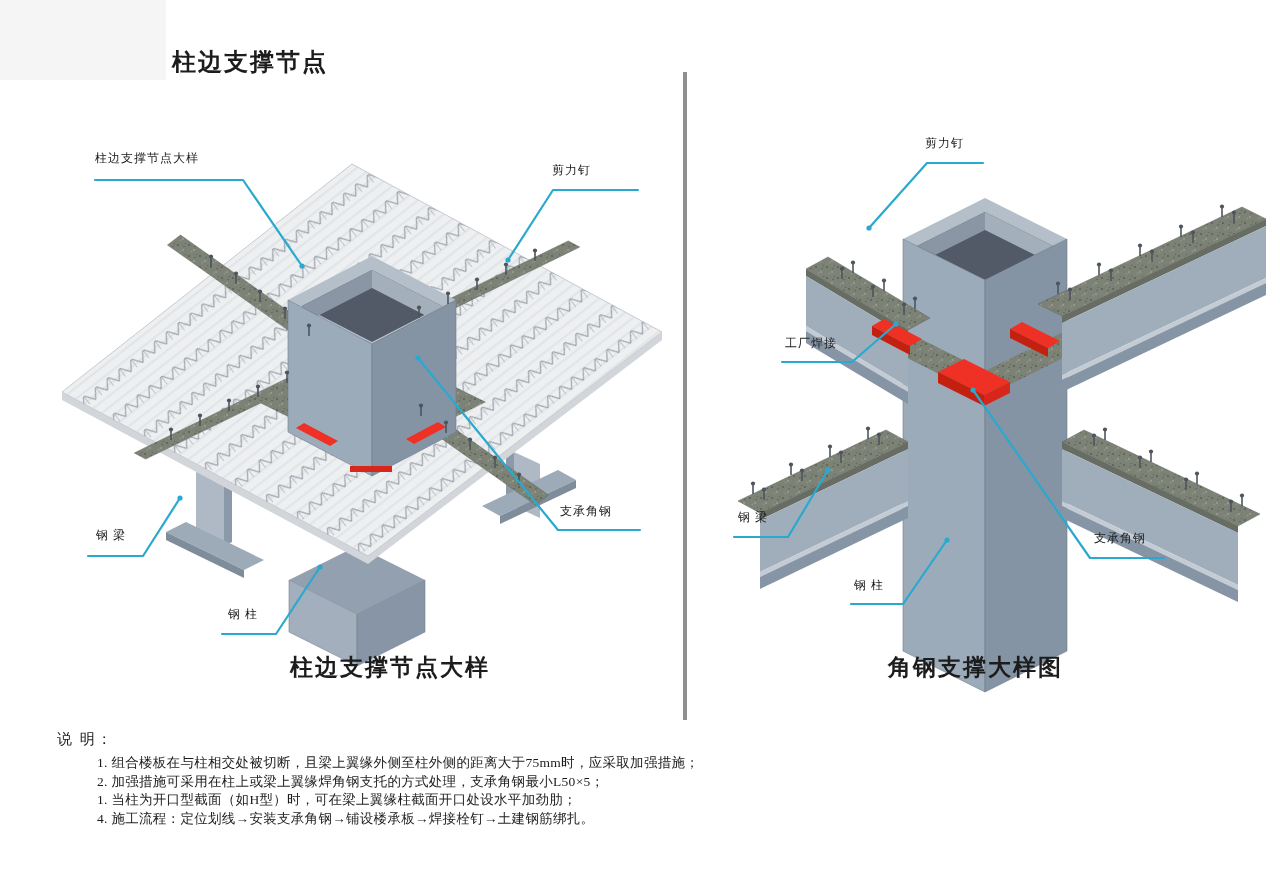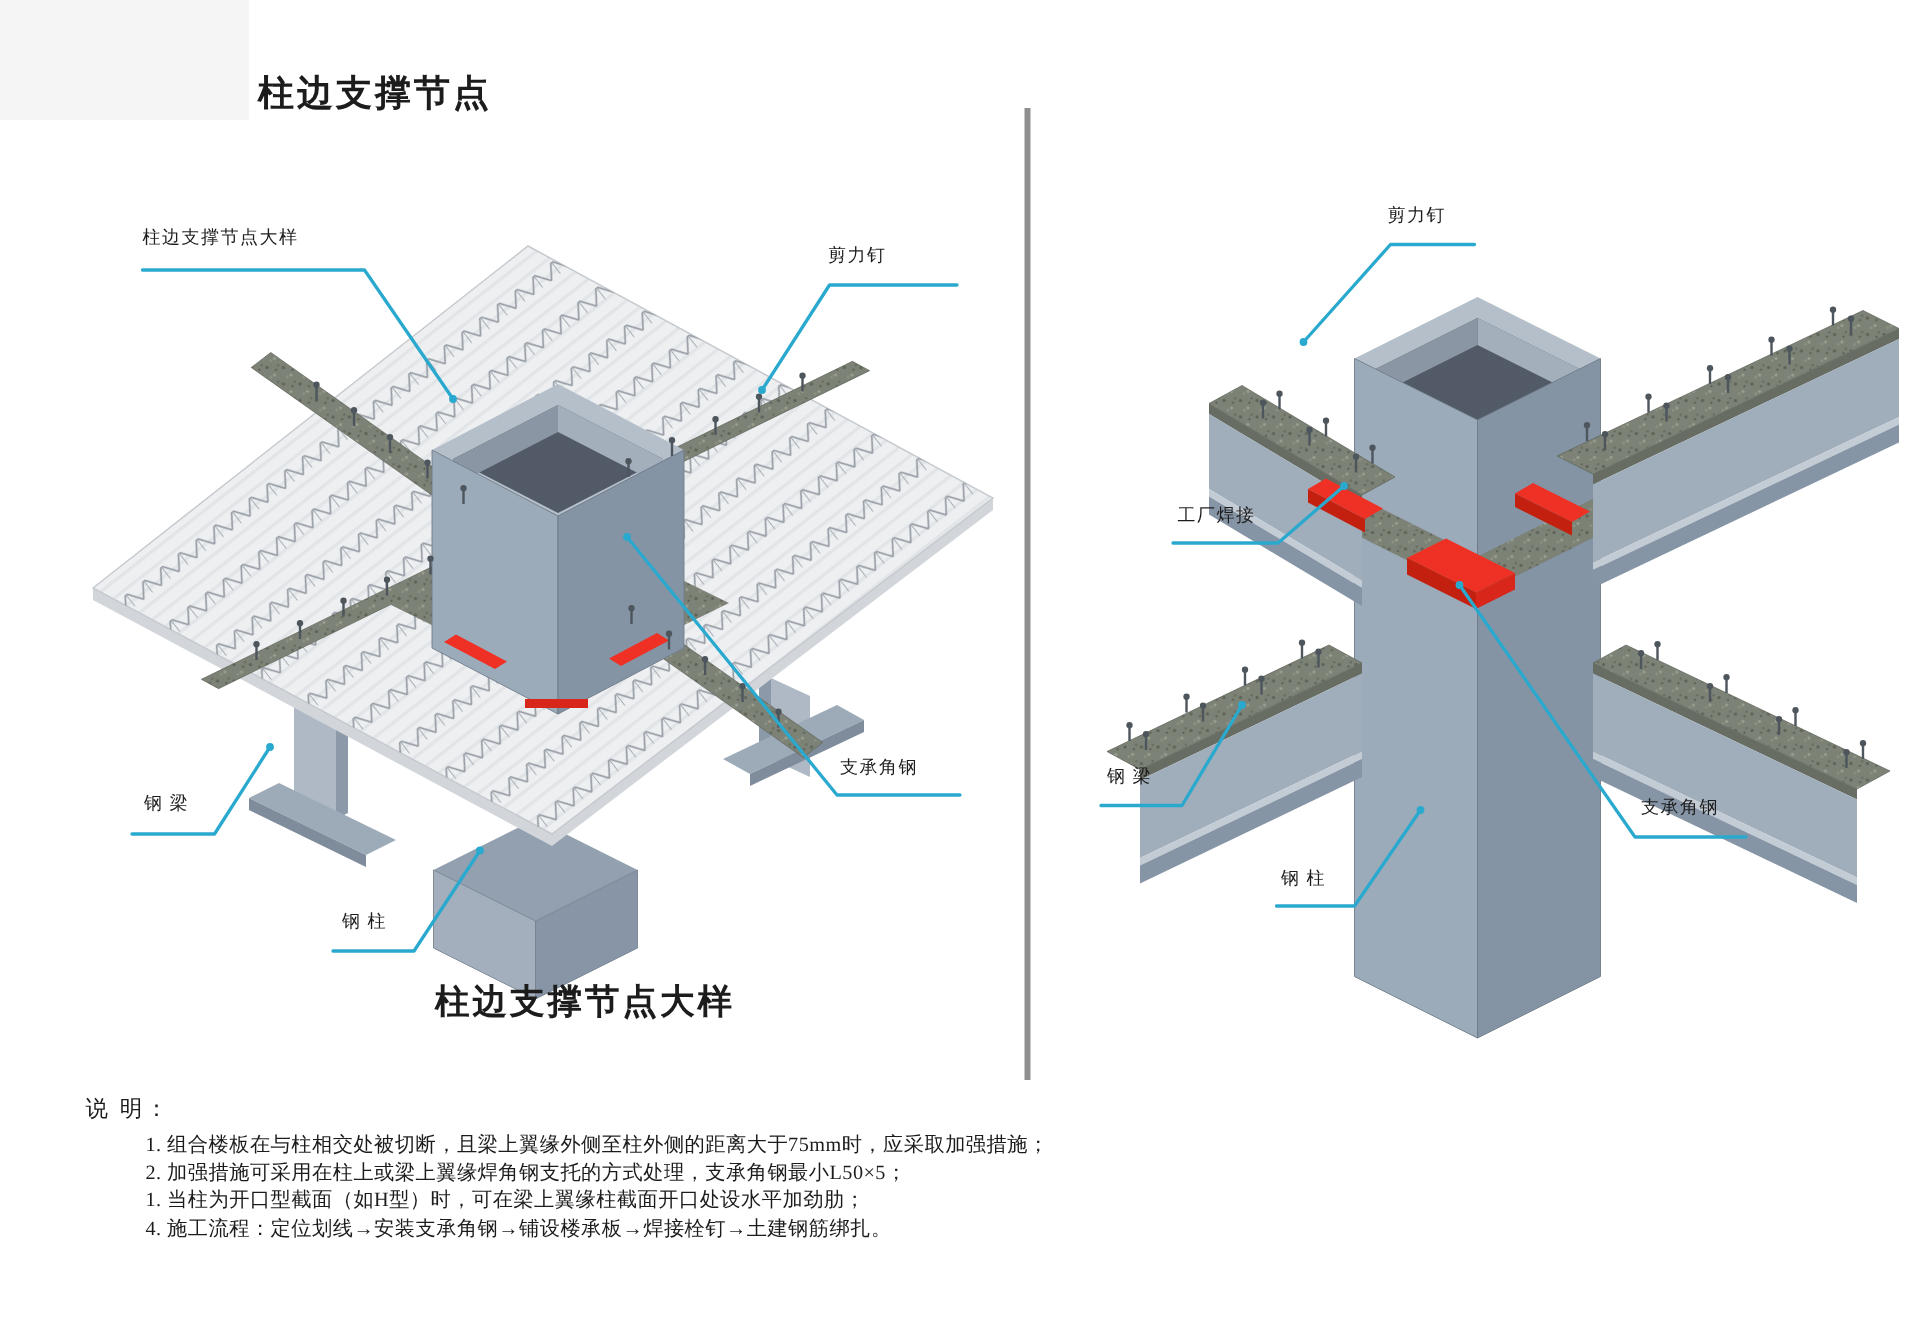--- a/index.html
+++ b/index.html
@@ -278,20 +278,21 @@
   <div class="callout lab-beam-l">钢 梁</div>
   <div class="callout lab-col-l">钢 柱</div>
 
   <div class="callout lab-stud-r">剪力钉</div>
   <div class="callout lab-weld-r">工厂焊接</div>
   <div class="callout lab-beam-r">钢 梁</div>
   <div class="callout lab-angle-r">支承角钢</div>
   <div class="callout lab-col-r">钢 柱</div>
 
   <div class="caption cap-left">柱边支撑节点大样</div>
+  <div class="caption cap-right">角钢支撑大样图</div>
 
   <div class="notes">
     <div class="notes-heading">说 明：</div>
     <div class="note-line">1. 组合楼板在与柱相交处被切断，且梁上翼缘外侧至柱外侧的距离大于75mm时，应采取加强措施；</div>
     <div class="note-line">2. 加强措施可采用在柱上或梁上翼缘焊角钢支托的方式处理，支承角钢最小L50×5；</div>
     <div class="note-line">1. 当柱为开口型截面（如H型）时，可在梁上翼缘柱截面开口处设水平加劲肋；</div>
     <div class="note-line">4. 施工流程：定位划线→安装支承角钢→铺设楼承板→焊接栓钉→土建钢筋绑扎。</div>
   </div>
 
 </div>

